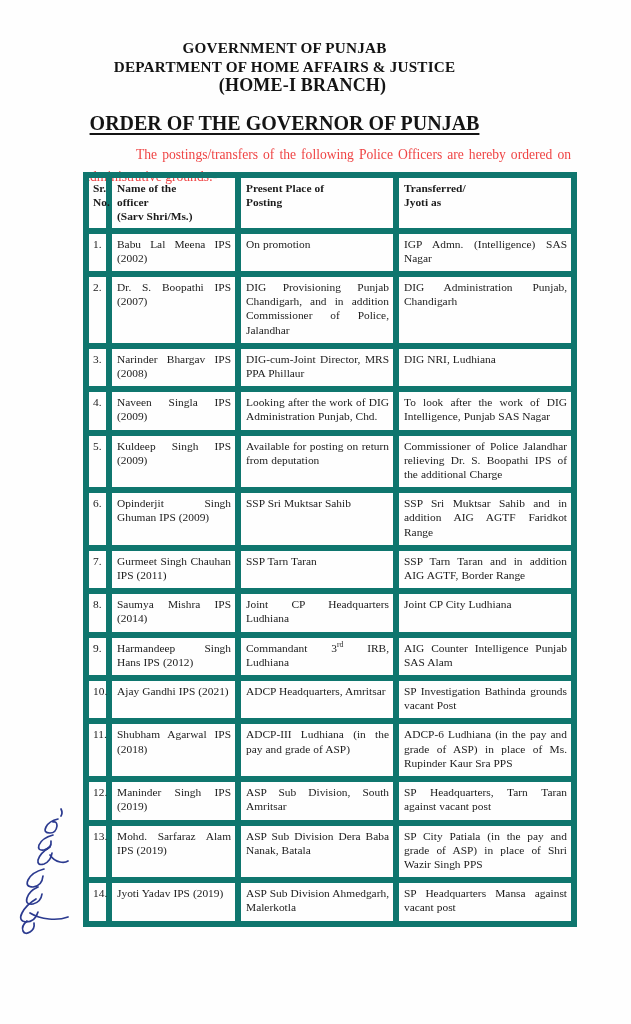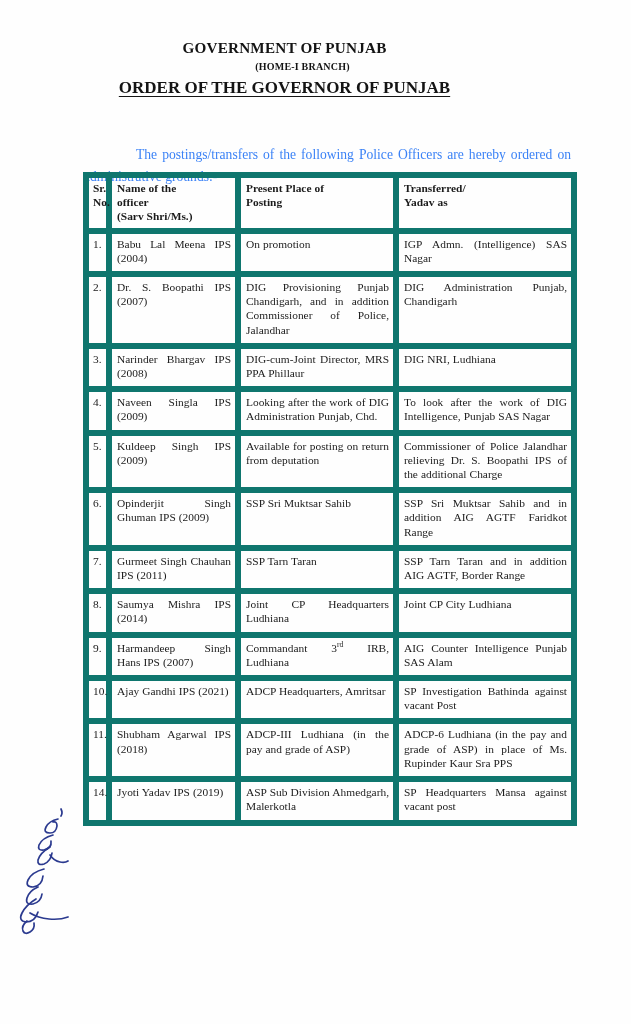--- a/index.html
+++ b/index.html
@@ -33,42 +33,42 @@
     font-family: Liberation Serif, serif;
   }
   .hd-line {
     font-weight: bold;
     font-size: 15.2px;
     letter-spacing: 0.2px;
     line-height: 19px;
     color: #141414;
   }
   .hd-line.l2 { font-size: 15.2px; }
-  .hd-line.l3 { font-size: 10px; margin-left: 36px; }
+  .hd-line.l3 { font-size: 18px; margin-left: 36px; }
   .hd-order {
     font-weight: bold;
-    font-size: 17px;
+    font-size: 20px;
     line-height: 19px;
-    margin-top: 2px;
+    margin-top: 19px;
     text-decoration: underline;
     text-underline-offset: 2.5px;
     color: #141414;
   }
 
   
   .intro {
     position: absolute;
     left: 84px;
     top: 130px;
     width: 487px;
     font-size: 13.6px;
     line-height: 22px;
     text-align: justify;
     text-align-last: left;
-    color: #3b82f6;
+    color: #ef4444;
   }
   .intro .indent { display: inline-block; width: 52px; }
 
   
   .order-table {
     position: absolute;
     left: 83px;
     top: 172px;
     width: 488px;
     border-collapse: collapse;
@@ -119,20 +119,21 @@
   }
   .signature svg { display: block; }
 </style>
 </head>
 <body>
 
 <div class="page">
 
   <div class="heading-block">
     <div class="hd-line l1">GOVERNMENT OF PUNJAB</div>
+    <div class="hd-line l2">DEPARTMENT OF HOME AFFAIRS &amp; JUSTICE</div>
     <div class="hd-line l3">(HOME-I BRANCH)</div>
     <div class="hd-order">ORDER OF THE GOVERNOR OF PUNJAB</div>
   </div>
 
   <p class="intro"><span class="indent"></span><span>The postings/transfers of the following Police Officers are hereby ordered on administrative grounds:-</span></p>
 
   <table class="order-table">
     <colgroup>
       <col class="col-sr">
         <col class="col-name">
@@ -149,28 +150,28 @@
           <span class="cell-line">Name of the</span>
           <span class="cell-line">officer</span>
           <span class="cell-line">(Sarv Shri/Ms.)</span>
         </th>
         <th>
           <span class="cell-line">Present Place of</span>
           <span class="cell-line">Posting</span>
         </th>
         <th>
           <span class="cell-line">Transferred/</span>
-          <span class="cell-line">Yadav as</span>
+          <span class="cell-line">Jyoti as</span>
         </th>
       </tr>
     </thead>
     <tbody id="table-body">
         <tr>
           <td class="sr">1.</td>
-          <td>Babu Lal Meena IPS (2004)</td>
+          <td>Babu Lal Meena IPS (2002)</td>
           <td>On promotion</td>
           <td>IGP Admn. (Intelligence) SAS Nagar</td>
         </tr>
         <tr>
           <td class="sr">2.</td>
           <td>Dr. S. Boopathi IPS (2007)</td>
           <td>DIG Provisioning Punjab Chandigarh, and in addition Commissioner of Police, Jalandhar</td>
           <td>DIG Administration Punjab, Chandigarh</td>
         </tr>
         <tr>
@@ -204,35 +205,47 @@
           <td>SSP Tarn Taran and in addition AIG AGTF, Border Range</td>
         </tr>
         <tr>
           <td class="sr">8.</td>
           <td>Saumya Mishra IPS (2014)</td>
           <td>Joint CP Headquarters Ludhiana</td>
           <td>Joint CP City Ludhiana</td>
         </tr>
         <tr>
           <td class="sr">9.</td>
-          <td>Harmandeep Singh Hans IPS (2007)</td>
+          <td>Harmandeep Singh Hans IPS (2012)</td>
           <td>Commandant 3<sup>rd</sup> IRB, Ludhiana</td>
           <td>AIG Counter Intelligence Punjab SAS Alam</td>
         </tr>
         <tr>
           <td class="sr">10.</td>
           <td>Ajay Gandhi IPS (2021)</td>
           <td>ADCP Headquarters, Amritsar</td>
-          <td>SP Investigation Bathinda against vacant Post</td>
+          <td>SP Investigation Bathinda grounds vacant Post</td>
         </tr>
         <tr>
           <td class="sr">11.</td>
           <td>Shubham Agarwal IPS (2018)</td>
           <td>ADCP-III Ludhiana (in the pay and grade of ASP)</td>
           <td>ADCP-6 Ludhiana (in the pay and grade of  ASP) in place of Ms. Rupinder Kaur Sra PPS</td>
+        </tr>
+        <tr>
+          <td class="sr">12.</td>
+          <td>Maninder Singh IPS (2019)</td>
+          <td>ASP Sub Division, South Amritsar</td>
+          <td>SP Headquarters, Tarn Taran against vacant post</td>
+        </tr>
+        <tr>
+          <td class="sr">13.</td>
+          <td>Mohd. Sarfaraz Alam IPS (2019)</td>
+          <td>ASP Sub Division Dera Baba Nanak, Batala</td>
+          <td>SP City Patiala (in the pay and grade of ASP) in place of Shri Wazir Singh PPS</td>
         </tr>
         <tr>
           <td class="sr">14.</td>
           <td>Jyoti Yadav IPS (2019)</td>
           <td>ASP Sub Division Ahmedgarh, Malerkotla</td>
           <td>SP Headquarters Mansa against vacant post</td>
         </tr>
       </tbody>
   </table>
 

